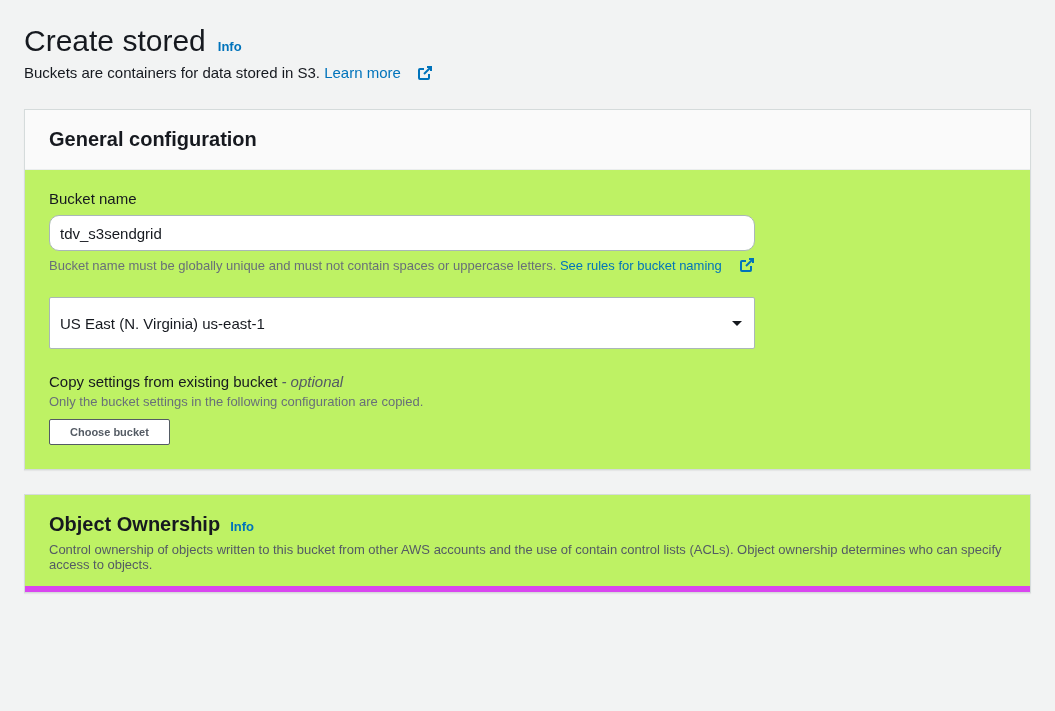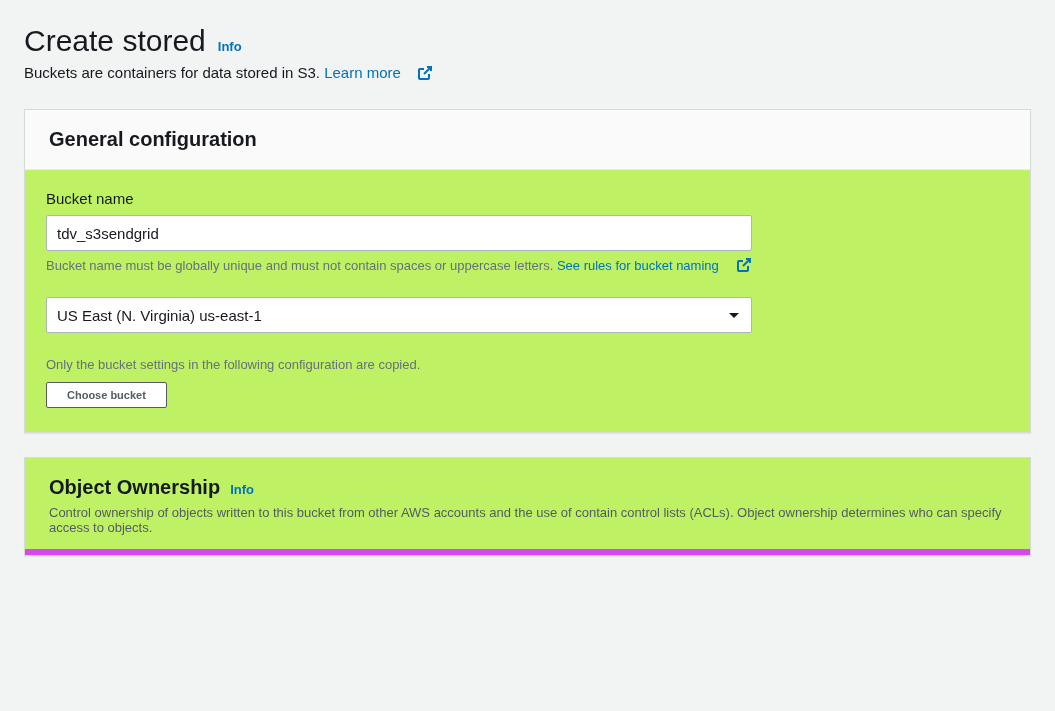--- a/index.html
+++ b/index.html
@@ -72,22 +72,21 @@
     .panel-subtitle {
       font-size: 13px;
       color: #545b64;
       margin-top: 6px;
       padding: 0 24px 0 24px;
     }
     .panel-header-wrap .panel-subtitle{
         padding: 0;
     }
     .panel-body {
-      padding: 20px 24px 24px 8px;
-      margin-left: 13px;
+      padding: 20px 24px 24px 24px;
     }
     .form-group {
       margin-bottom: 24px;
     }
     .form-group:last-child {
       margin-bottom: 0;
     }
     .form-label {
       display: block;
       font-size: 15px;
@@ -116,39 +115,39 @@
       display: inline-flex;
       align-items: center;
       gap: 17px;
     }
     .text-input {
       width: 706px;
       max-width: 100%;
       padding: 6px 10px;
       font-size: 15px;
       border: 1px solid #aab7b8;
-      border-radius: 2px;
+      border-radius: 10px;
       background: #ffffff;
       color: #16191f;
       height: 36px;
     }
     .select-wrapper {
       position: relative;
       width: 706px;
       max-width: 100%;
     }
     .select-input {
       width: 100%;
       padding: 6px 36px 6px 10px;
       font-size: 15px;
       border: 1px solid #aab7b8;
       border-radius: 2px;
       background: #ffffff;
       color: #16191f;
-      height: 36px;
+      height: 52px;
       cursor: pointer;
       display: flex;
       align-items: center;
     }
     .select-caret {
       position: absolute;
       right: 12px;
       top: 50%;
       transform: translateY(-50%);
       pointer-events: none;
@@ -227,20 +226,24 @@
         </div>
         <span class="select-caret">
           <svg width="12" height="8" viewBox="0 0 12 8">
               <path d="M1 1l5 5 5-5" fill="#16191f"></path>
             </svg>
         </span>
       </div>
     </div>
 
     <div class="form-group">
+      <div class="form-label-row">
+        <span class="form-label" style="margin-bottom:0;">Copy settings from existing bucket</span>
+        <span class="optional-tag">- optional</span>
+      </div>
       <div class="form-hint" style="margin-top:2px; margin-bottom:10px;">Only the bucket settings in the following configuration are copied.</div>
       <button class="btn">Choose bucket</button>
     </div>
 
   </div>
 </div>
 
 <div class="panel">
   <div class="panel-header-wrap">
     <div class="panel-header-title-row">

